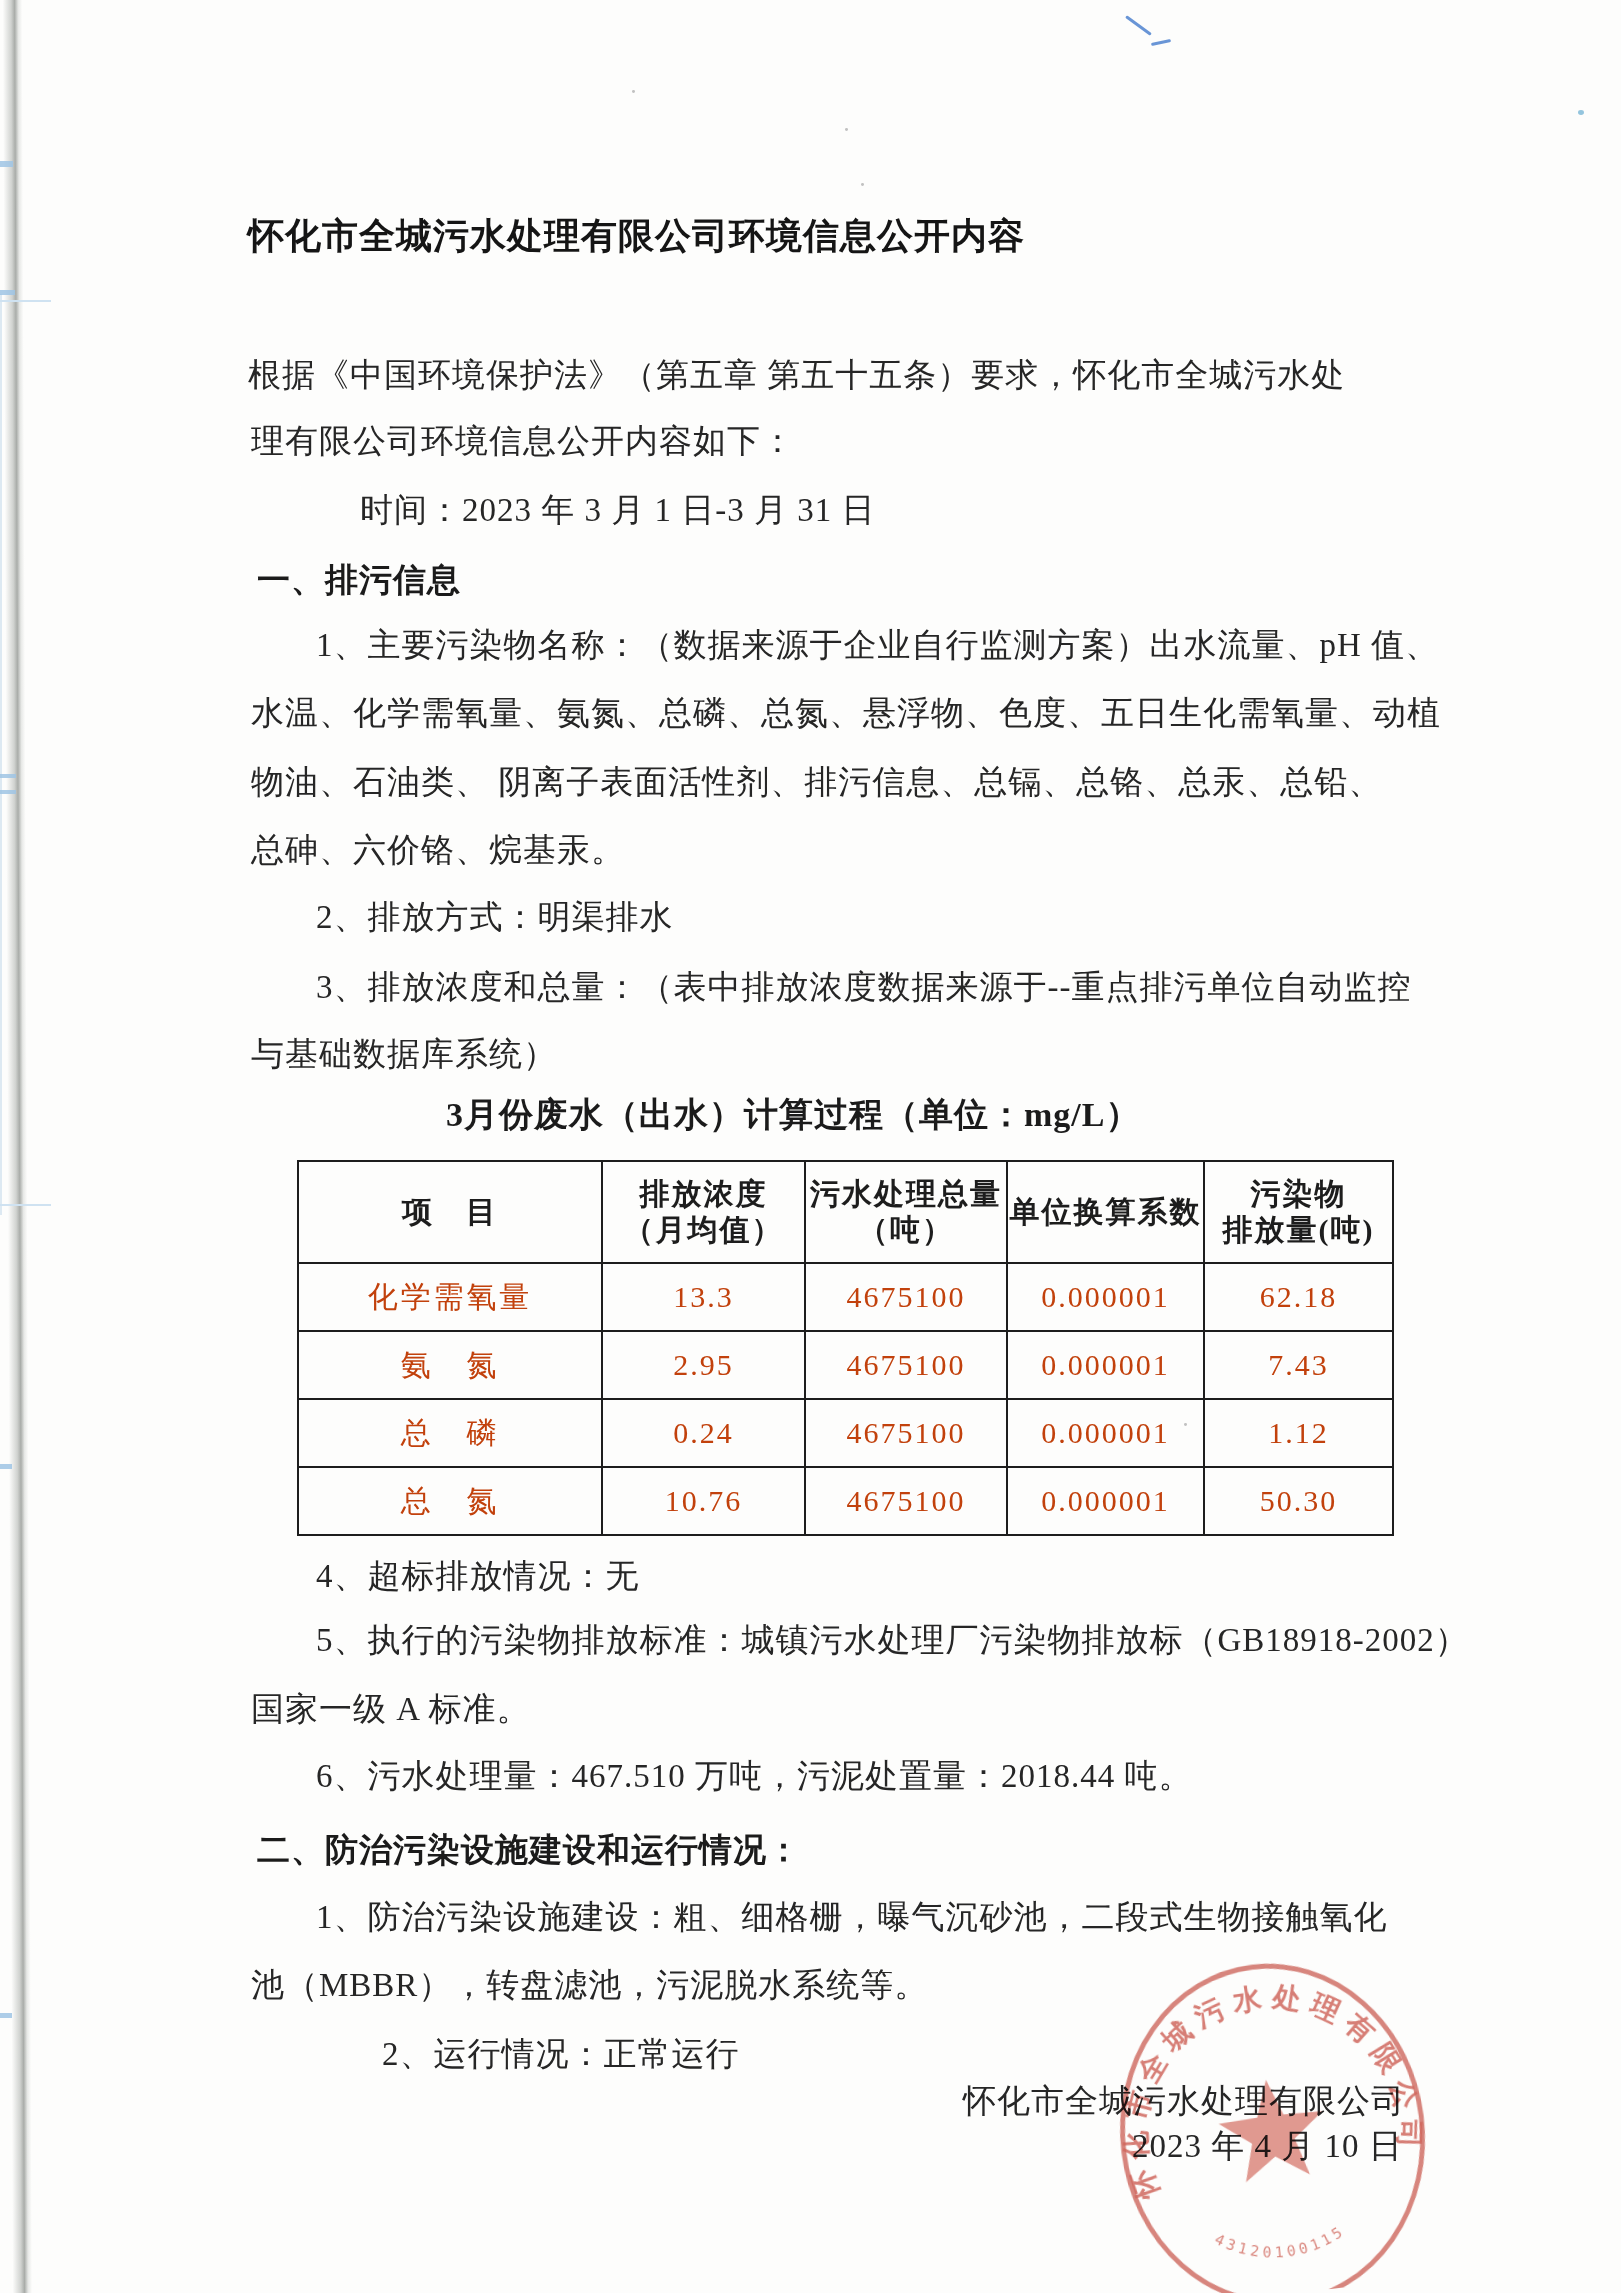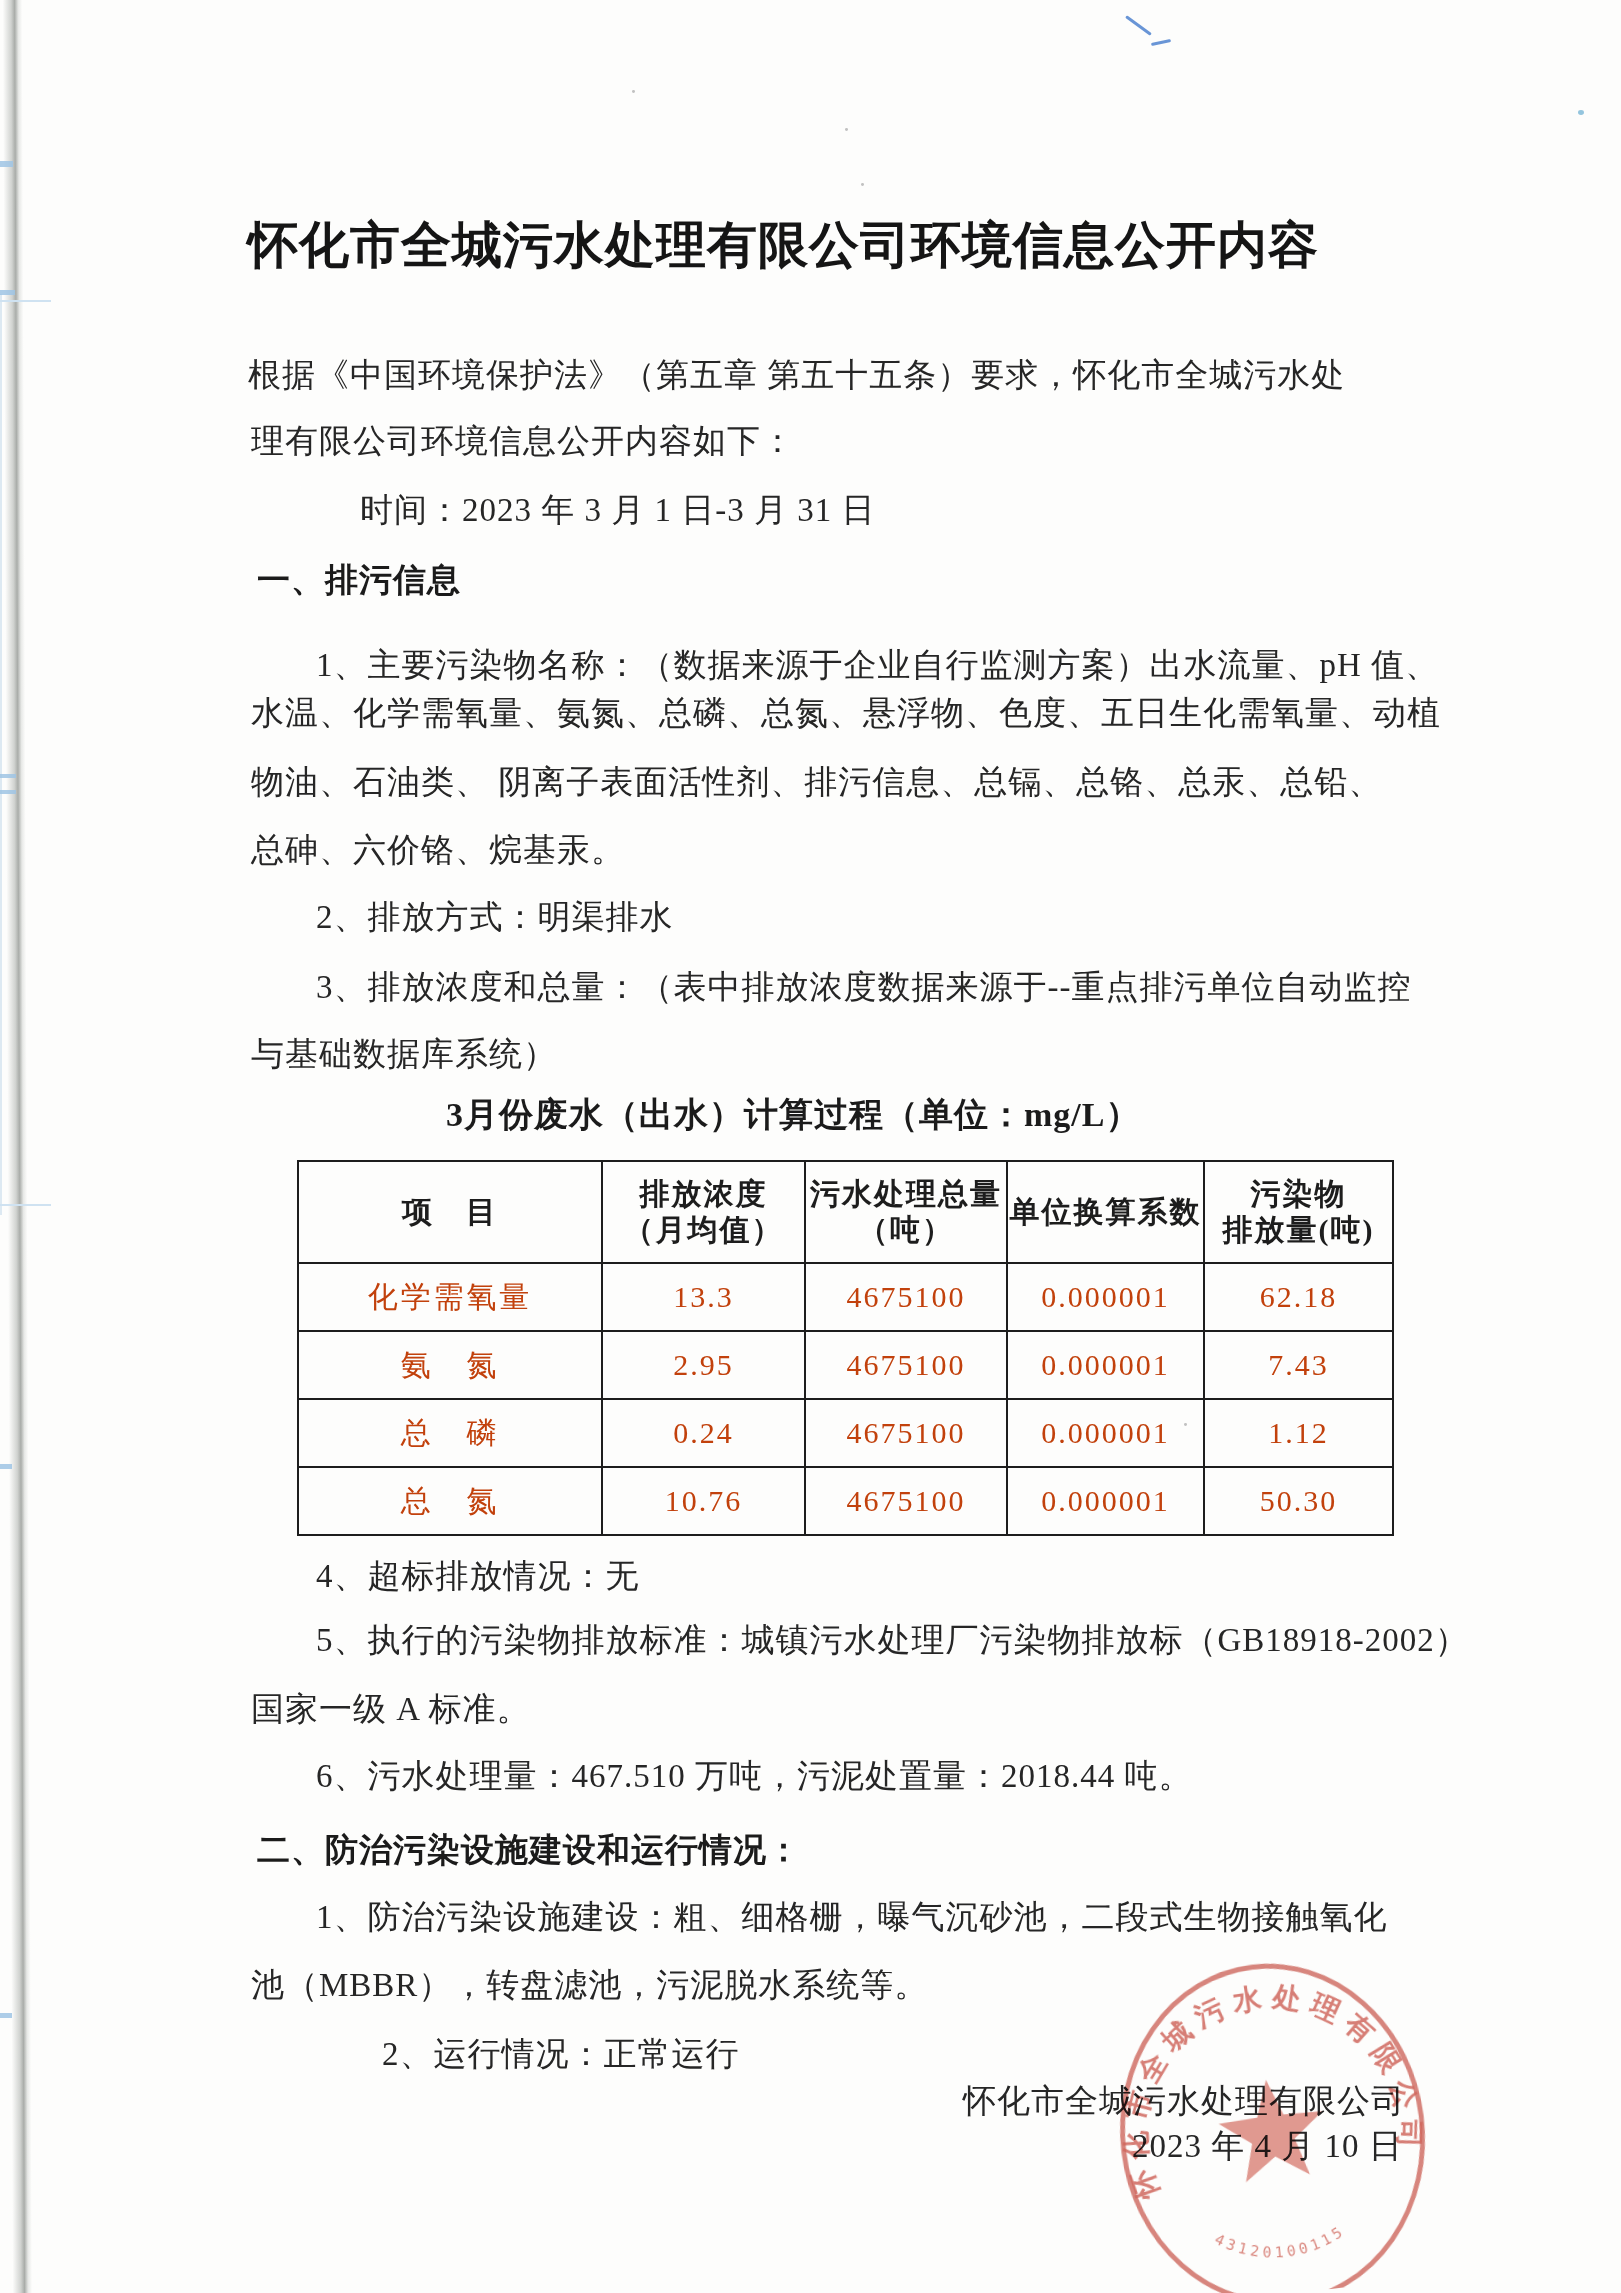--- a/index.html
+++ b/index.html
@@ -4,21 +4,21 @@
 <style>
   html,body{margin:0;padding:0;}
   body{
     width:1621px;height:2294px;position:relative;overflow:hidden;
     background:#fdfdfc;
     font-family:"Liberation Serif","DejaVu Serif",serif;
     color:#222;
   }
   .page-title{
     position:absolute;left:248px;top:212px;
-    font-size:50px;font-weight:bold;letter-spacing:1px;color:#151515;
+    font-size:36px;font-weight:bold;letter-spacing:1px;color:#151515;
     white-space:nowrap;
   }
   .line{
     position:absolute;font-size:33px;line-height:43px;letter-spacing:1px;
     color:#262626;white-space:nowrap;
   }
   .bold{font-weight:bold;color:#1b1b1b;}
   .table-title{
     position:absolute;left:446px;top:1092px;font-size:34px;font-weight:bold;
     letter-spacing:1px;color:#1b1b1b;white-space:nowrap;
@@ -78,21 +78,21 @@
 <div class="speck" style="left:845px;top:128px;"></div>
 <div class="speck" style="left:861px;top:183px;"></div>
 <div class="speck" style="left:1184px;top:1423px;"></div>
 
 <div class="page-title">怀化市全城污水处理有限公司环境信息公开内容</div>
 
 <div class="line" style="left:248px;top:354px;">根据《中国环境保护法》（第五章 第五十五条）要求，怀化市全城污水处</div>
 <div class="line" style="left:251px;top:420px;">理有限公司环境信息公开内容如下：</div>
 <div class="line" style="left:360px;top:489px;">时间：2023 年 3 月 1 日-3 月 31 日</div>
 <div class="line bold" style="left:257px;top:559px;">一、排污信息</div>
-<div class="line" style="left:316px;top:624px;margin-top:20px;">1、主要污染物名称：（数据来源于企业自行监测方案）出水流量、pH 值、</div>
+<div class="line" style="left:316px;top:624px;">1、主要污染物名称：（数据来源于企业自行监测方案）出水流量、pH 值、</div>
 <div class="line" style="left:251px;top:692px;">水温、化学需氧量、氨氮、总磷、总氮、悬浮物、色度、五日生化需氧量、动植</div>
 <div class="line" style="left:251px;top:761px;">物油、石油类、 阴离子表面活性剂、排污信息、总镉、总铬、总汞、总铅、</div>
 <div class="line" style="left:251px;top:829px;">总砷、六价铬、烷基汞。</div>
 <div class="line" style="left:316px;top:896px;">2、排放方式：明渠排水</div>
 <div class="line" style="left:316px;top:966px;">3、排放浓度和总量：（表中排放浓度数据来源于--重点排污单位自动监控</div>
 <div class="line" style="left:251px;top:1033px;">与基础数据库系统）</div>
 
 <div class="table-title">3月份废水（出水）计算过程（单位：mg/L）</div>
 
 <table class="data">

